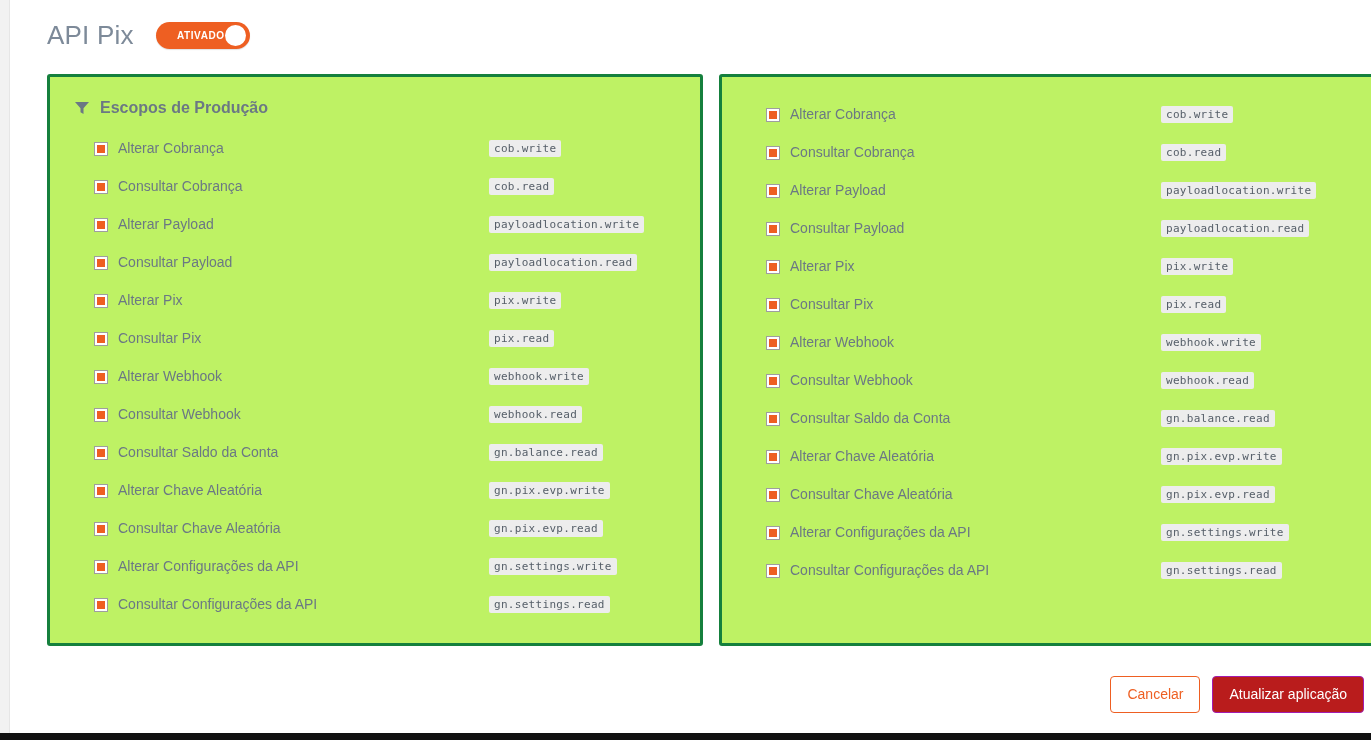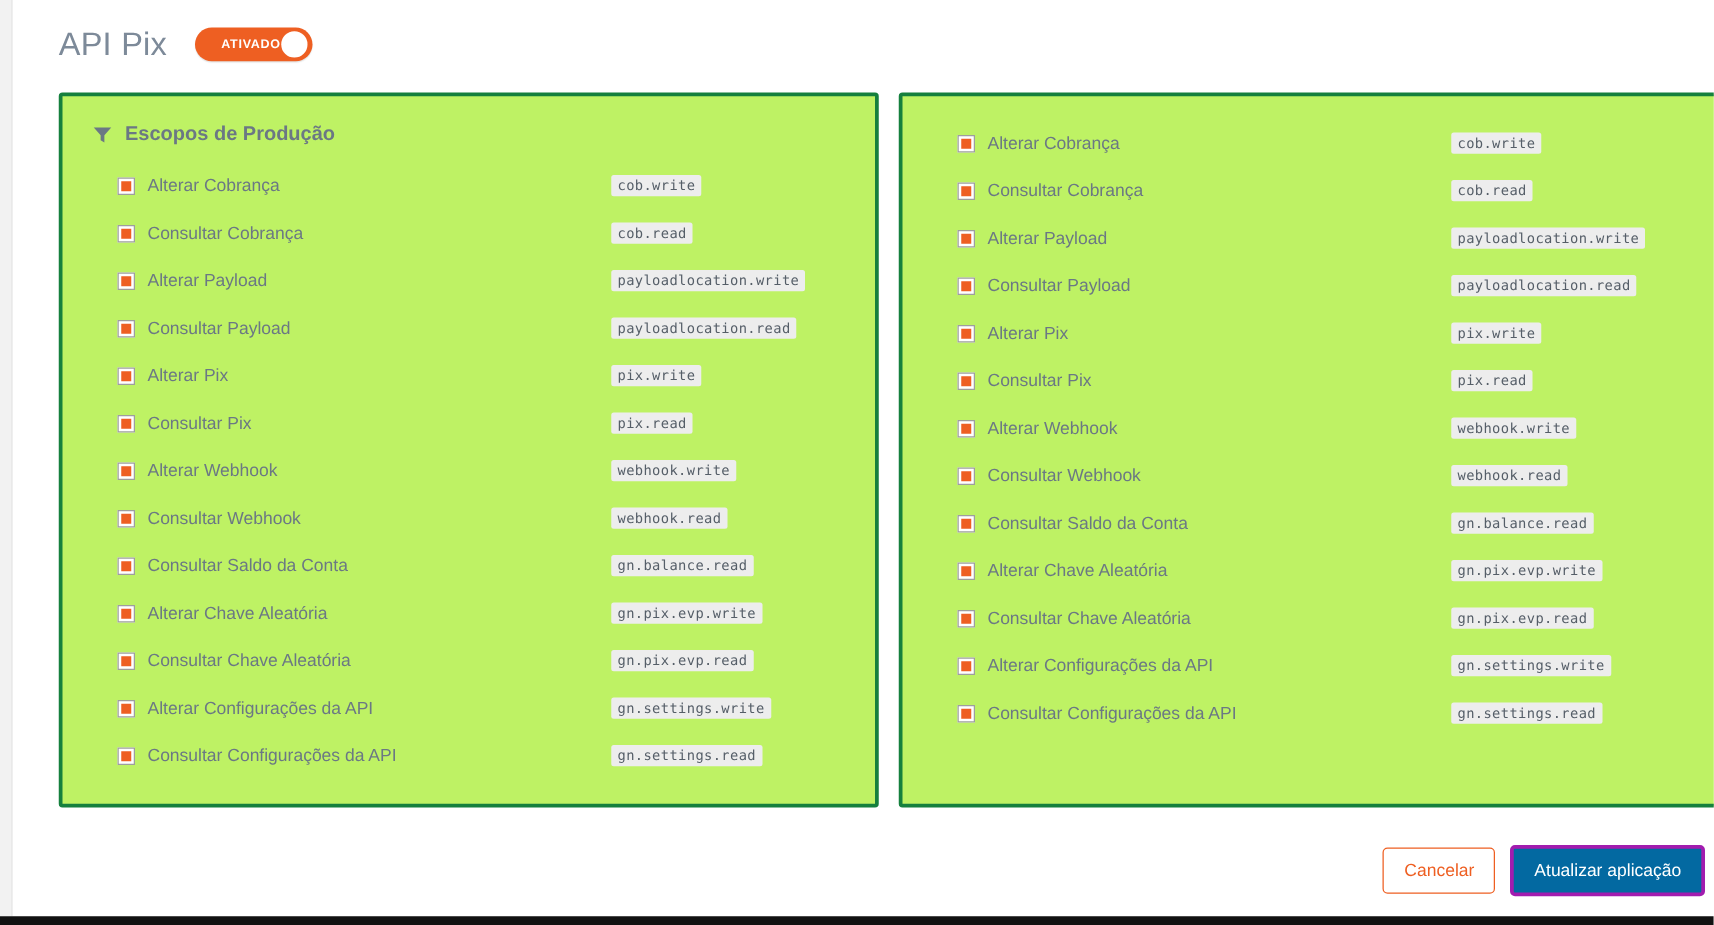--- a/index.html
+++ b/index.html
@@ -163,23 +163,23 @@
     padding: 9px 16px;
     cursor: pointer;
     line-height: 17px;
   }
   .btn-outline {
     background: #ffffff;
     color: #ee5f22;
     border: 1px solid #ee5f22;
   }
   .btn-primary {
-    background: #0369a1;
+    background: #b91c1c;
     color: #ffffff;
-    border: 3px solid #a21caf;
+    border: 1px solid #a21caf;
   }
 </style>
 </head>
 <body>
 
 <div class="left-rail"></div>
 
 <div class="page">
 
   <div class="page-header">

